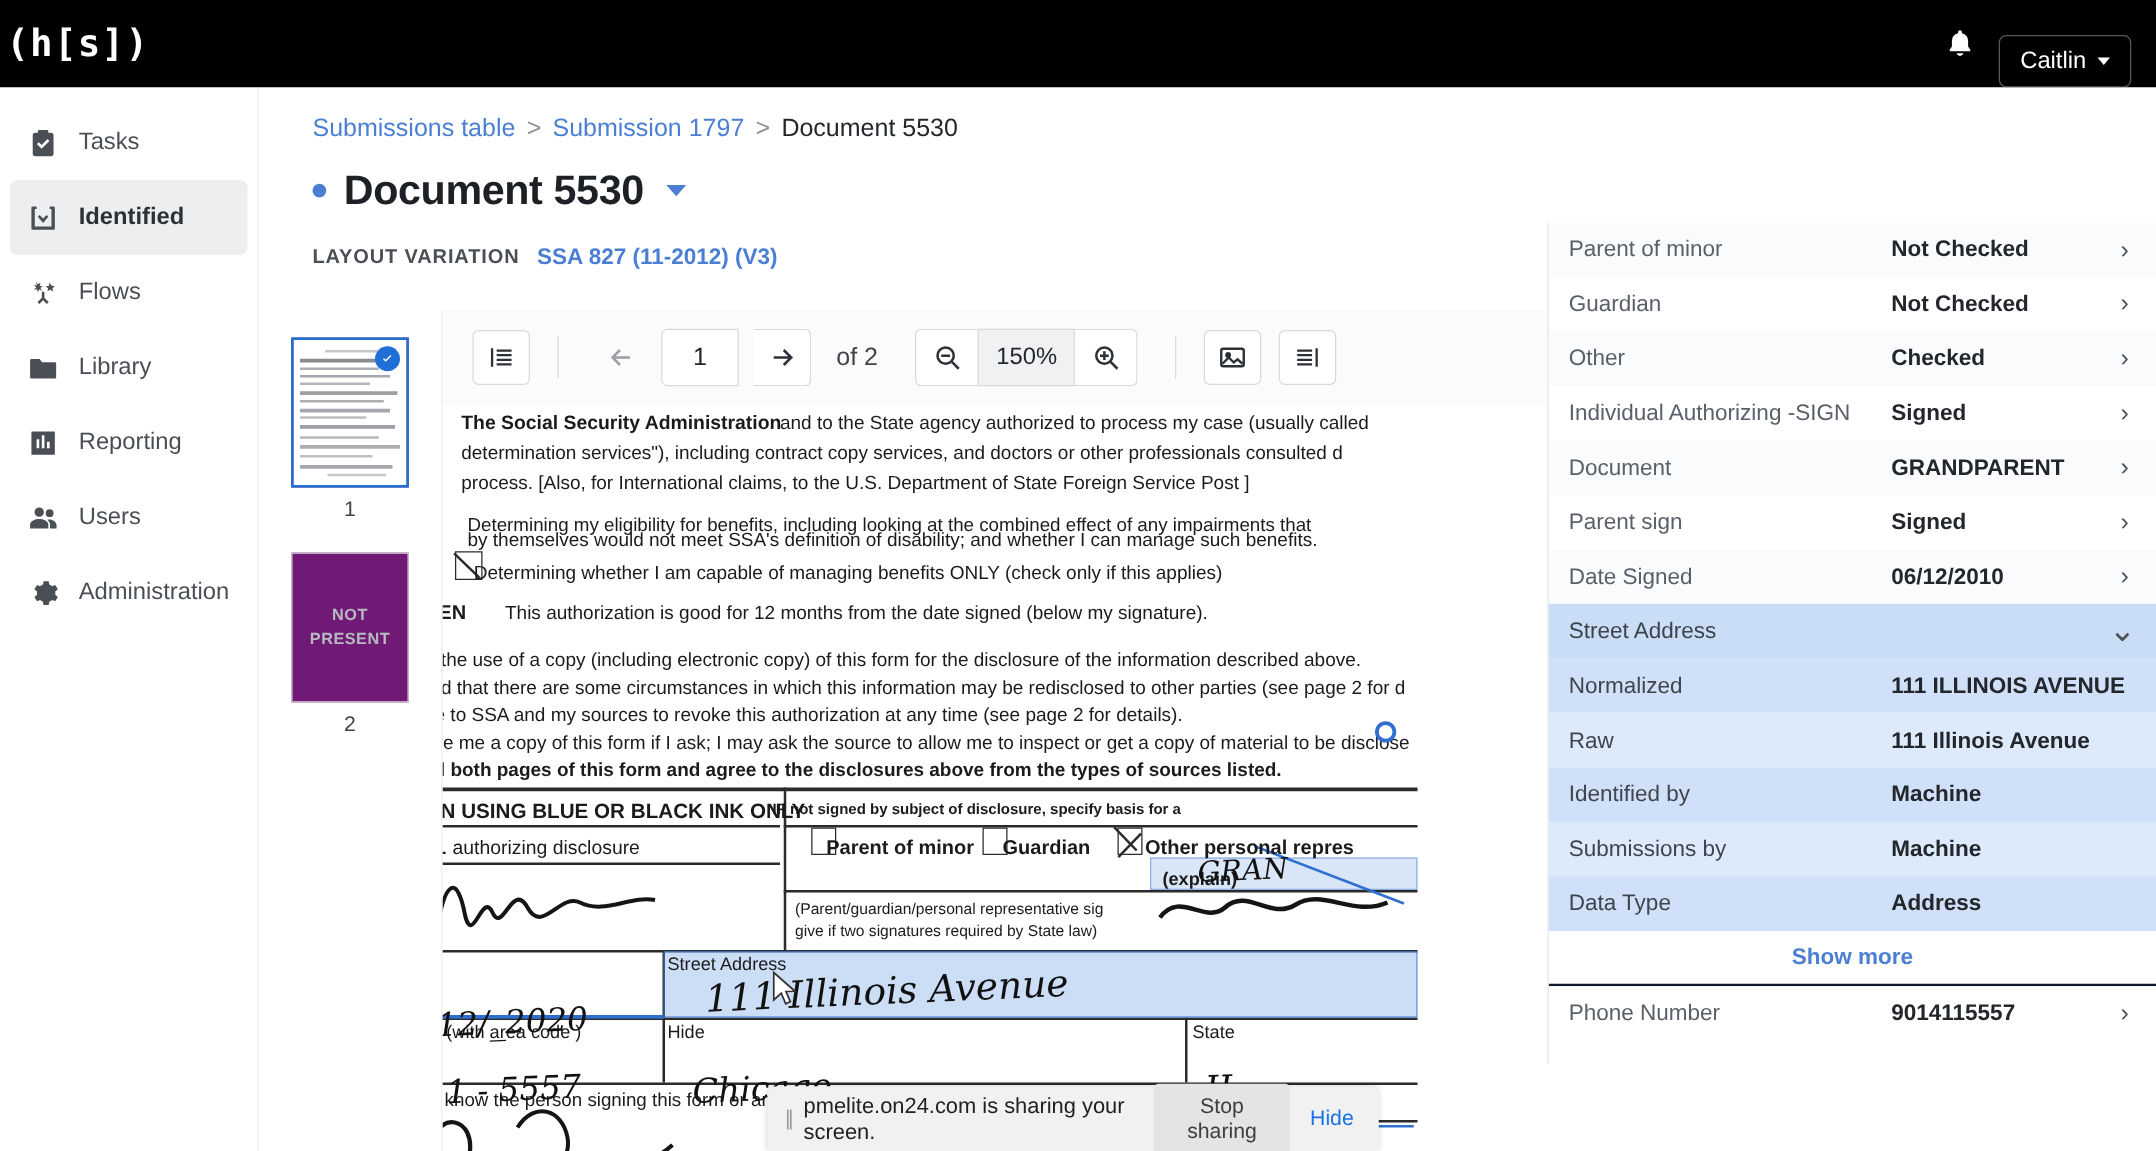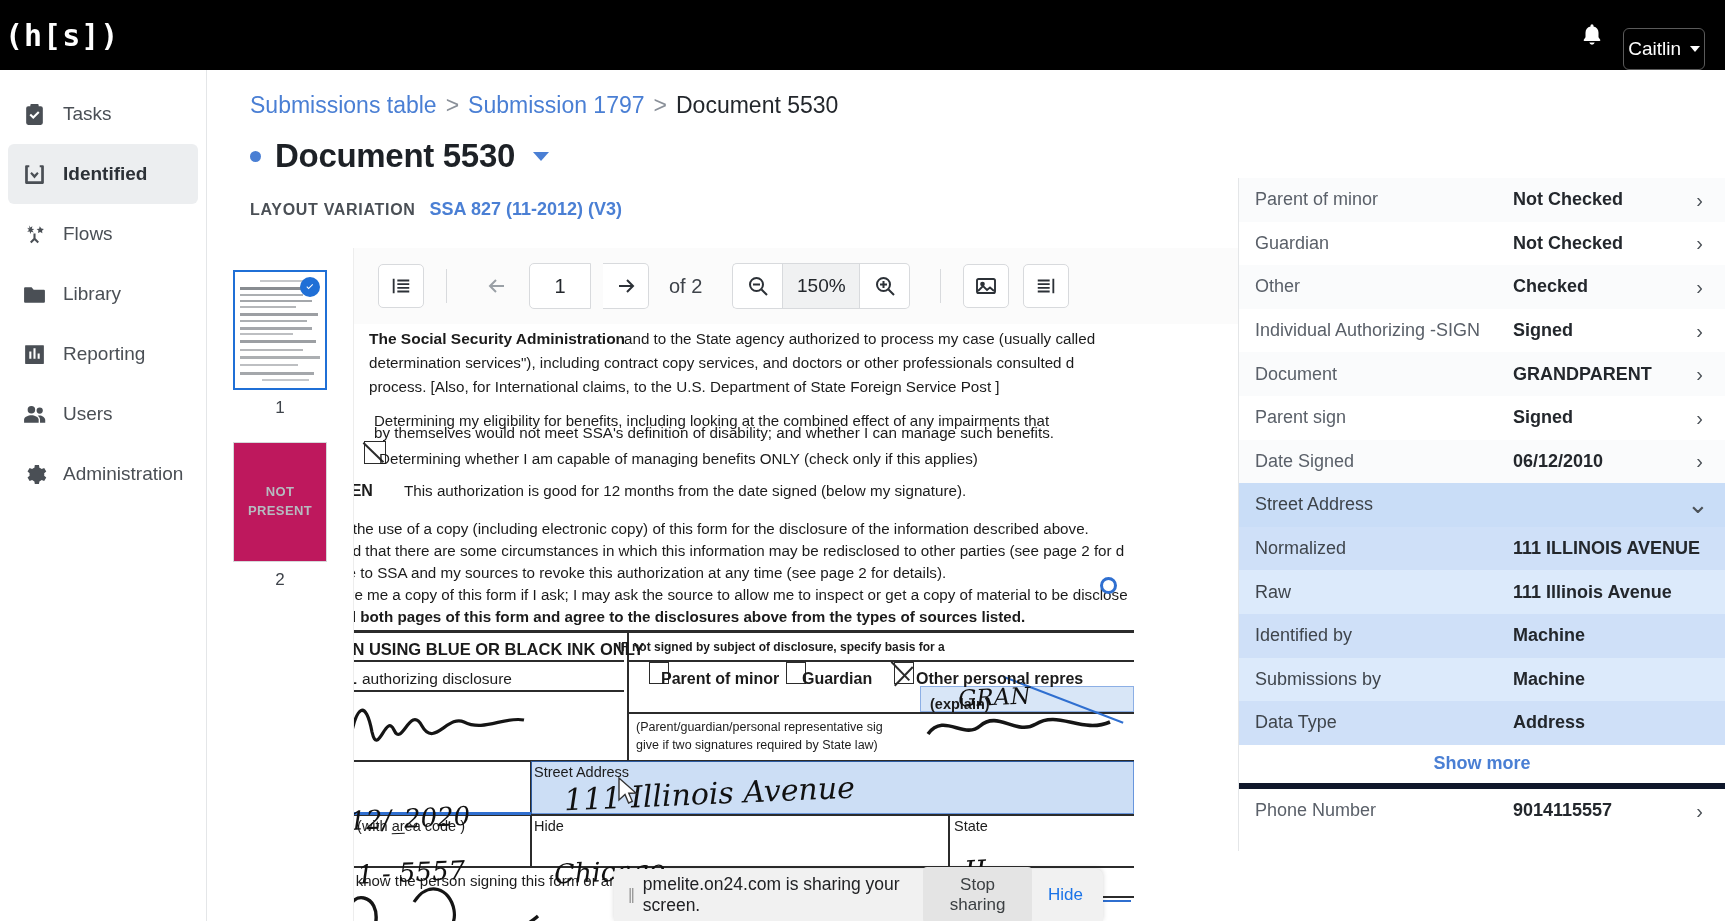--- a/index.html
+++ b/index.html
@@ -28,21 +28,21 @@
   }
   .topbar-right {
     margin-left: auto;
     display: flex; align-items: center; gap: 18px;
     margin-right: 20px;
   }
   .bell-icon { width: 26px; height: 28px; display:block; }
   .user-chip {
     border: 1px solid #5a5a5a;
     border-radius: 6px;
-    padding: 9px 4px;
+    padding: 9px 16px;
     color: #ffffff;
     font-size: 19px;
     display: flex; align-items: center; gap: 9px;
     cursor: pointer;
     margin-top: 28px;
   }
   .caret {
     width: 0; height: 0;
     border-left: 5.5px solid transparent;
     border-right: 5.5px solid transparent;
@@ -73,21 +73,21 @@
   .nav-ico { width: 25px; height: 25px; flex: 0 0 25px; display:block; fill:#4a4f55; }
 
   
   .main {
     position: absolute; top: 70px; left: 207px;
     width: 1518px; height: 851px;
     background: #ffffff;
   }
   .page-head { padding: 22px 0 0 43px; }
   .breadcrumb {
-    font-size: 23px; display: flex; align-items: center; gap: 9px;
+    font-size: 20px; display: flex; align-items: center; gap: 9px;
     color: #2c3137;
   }
   .bc-link { color: #4a7fd4; cursor: pointer; }
   .bc-sep { color: #8a9099; }
   .bc-current { color: #23272c; }
 
   .title-row {
     display: flex; align-items: center;
     margin-top: 18px;
   }
@@ -144,21 +144,21 @@
     width: 146px; flex: 0 0 146px;
     background: #ffffff;
     padding-top: 22px;
     display: flex; flex-direction: column; align-items: center;
     gap: 4px;
   }
   .thumb-wrap { display: flex; flex-direction: column; align-items: center; cursor: pointer; }
   .thumb {
     width: 94px; height: 120px;
     position: relative;
-    background: #be185d;
+    background: #701a75;
   }
   .thumb.selected { border: 2.5px solid #1f6fd6; }
   .thumb.empty {
     border: 1px solid #d6d8da;
     display: flex; align-items: center; justify-content: center;
     text-align: center;
     color: #b6bbc0; font-size: 13px; font-weight: 600; line-height: 1.45;
     letter-spacing: 0.4px;
   }
   .thumb-scan {
@@ -302,21 +302,21 @@
   }
   .drow.sel-head { background: #c9ddf7; font-weight: 400; }
   .drow.sel-head .k { color: #3d4349; flex: 1 1 auto; }
   .drow.sub-a { background: #cfe0f8; }
   .drow.sub-b { background: #dceafb; }
   .drow.sub-a .k, .drow.sub-b .k { color: #3f454c; }
   .showmore {
     height: 44px; display: flex; align-items: center; justify-content: center;
     color: #4a7fd4; font-size: 18px; font-weight: 700;
     background: #ffffff; cursor: pointer;
-    border-bottom: 6px solid #0f172a;
+    border-bottom: 2px solid #0f172a;
   }
 
   
   .sharebar {
     position: absolute;
     left: 614px; bottom: 0;
     width: 489px; height: 52px;
     background: #f1f1f1;
     border-radius: 7px 7px 0 0;
     box-shadow: 0 -1px 5px rgba(0,0,0,0.16);

